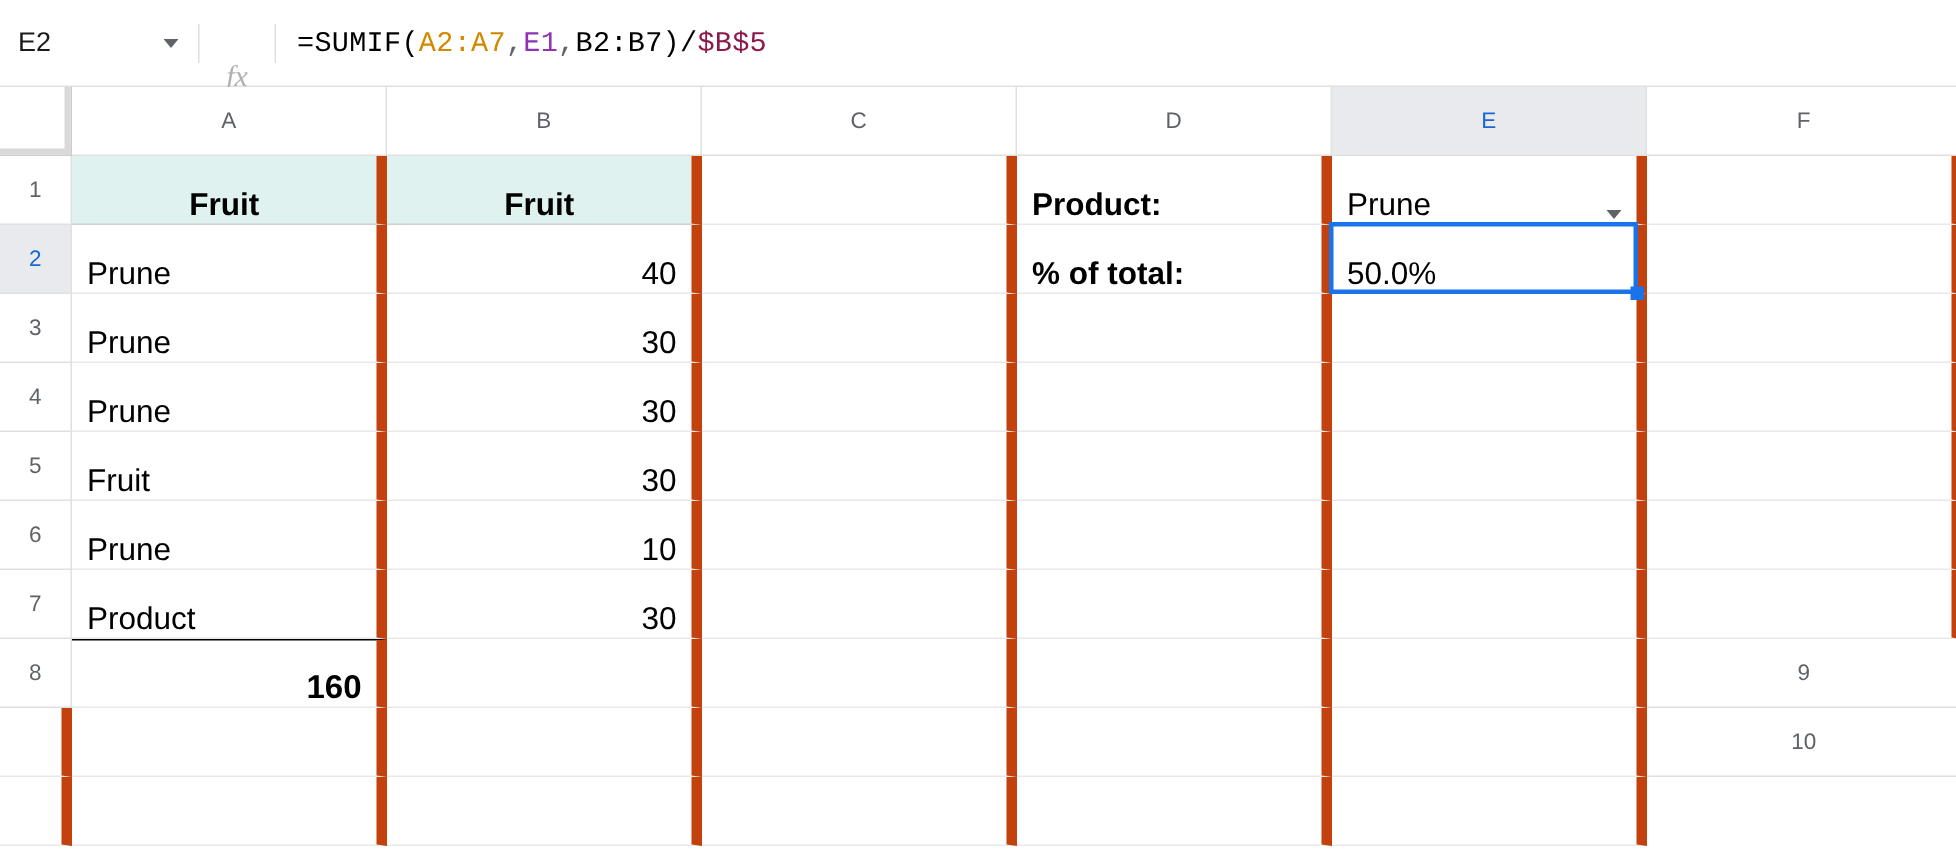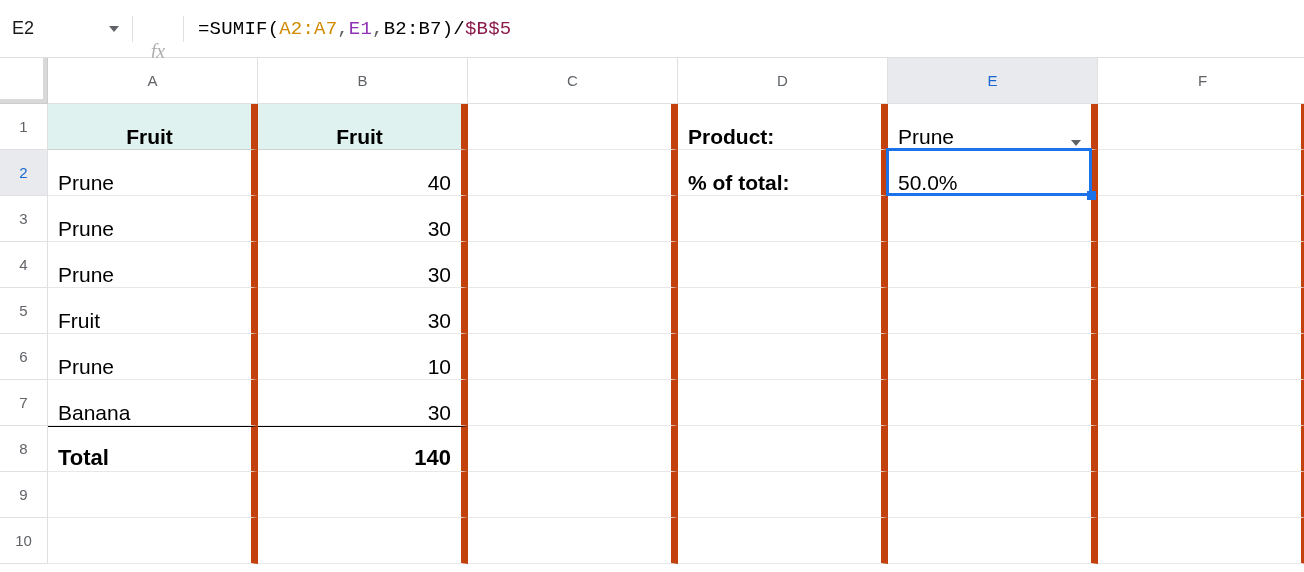--- a/index.html
+++ b/index.html
@@ -312,38 +312,35 @@
     </div>
   <div class="cell"></div>
   <div class="cell"></div>
   <div class="cell"></div>
   <div class="cell"></div>
 
   <div class="rowhdr">
       <span>7</span>
     </div>
   <div class="cell">
-      <span>Banana</span>
+      <span>Product</span>
     </div>
   <div class="cell num">
       <span>30</span>
     </div>
   <div class="cell"></div>
   <div class="cell"></div>
   <div class="cell"></div>
   <div class="cell"></div>
 
   <div class="rowhdr">
       <span>8</span>
     </div>
-  <div class="cell bold total-top" style="font-size:22px;">
-      <span>Total</span>
-    </div>
   <div class="cell num bold total-top" style="font-size:22px;">
-      <span>140</span>
+      <span>160</span>
     </div>
   <div class="cell"></div>
   <div class="cell"></div>
   <div class="cell"></div>
   <div class="cell"></div>
 
   <div class="rowhdr">
       <span>9</span>
     </div>
   <div class="cell"></div>

